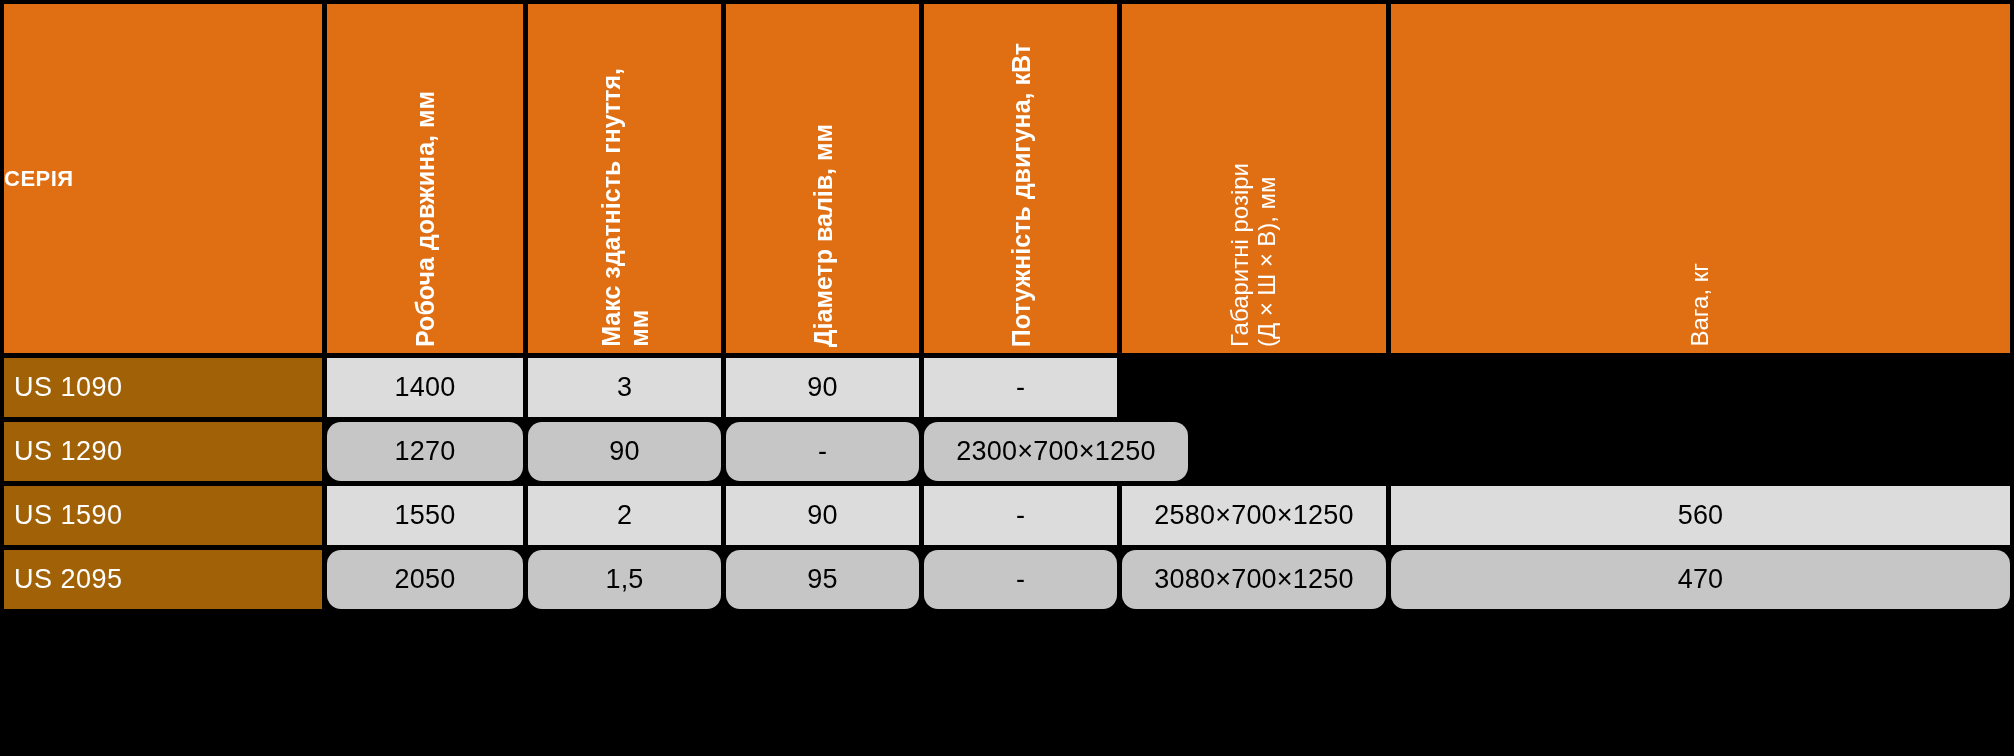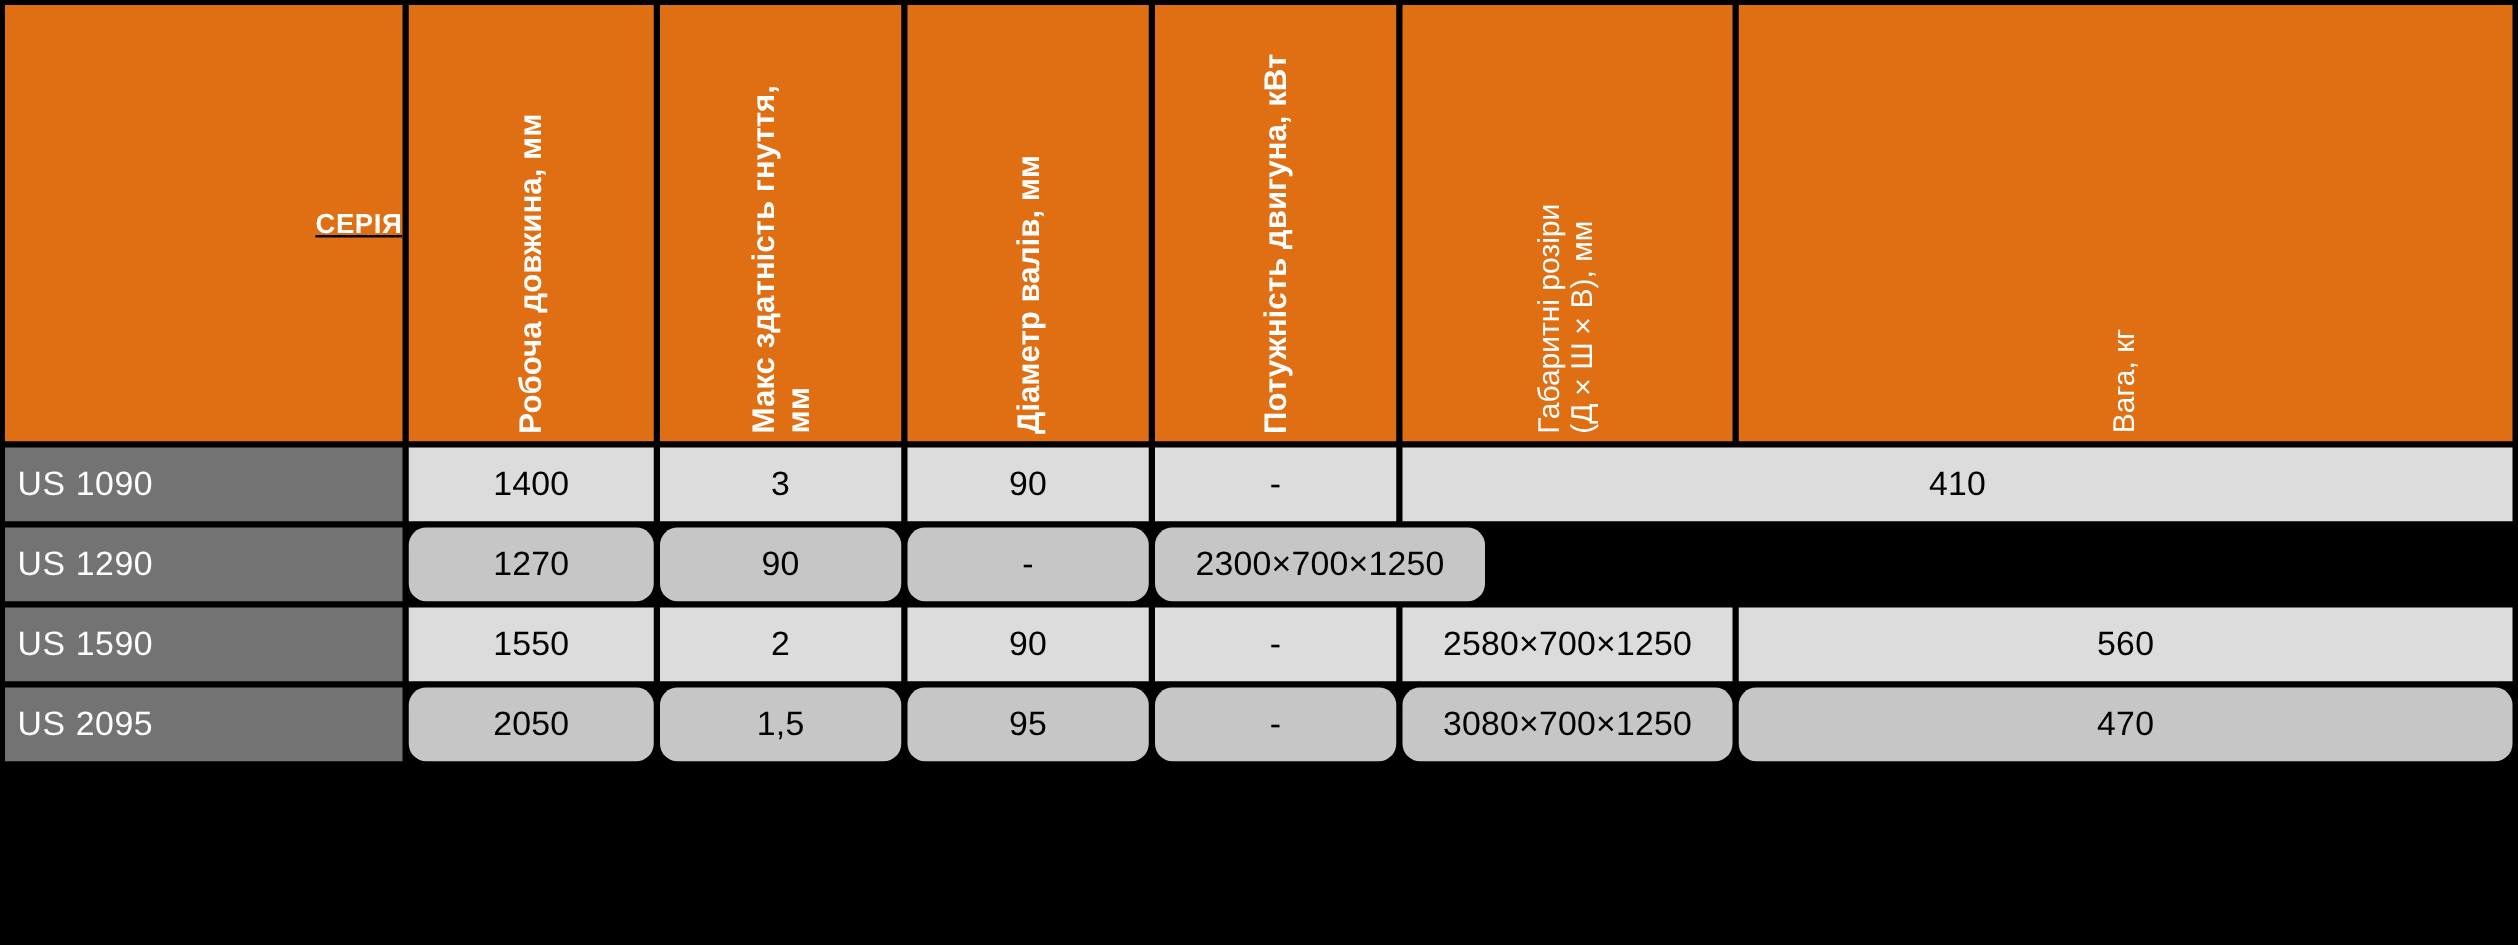--- a/index.html
+++ b/index.html
@@ -38,22 +38,21 @@
   
   .header-row { height: 349px; }
   .hcell {
     background: #E06E12;
     position: relative;
     overflow: hidden;
   }
   .hcell-series {
     display: flex;
     align-items: center;
-    justify-content: flex-end;
-    text-decoration: underline;
+    justify-content: flex-start;
   }
   .series-label {
     color: #FFFFFF;
     font-size: 22px;
     font-weight: bold;
     letter-spacing: 0.5px;
     white-space: nowrap;
   }
   
   .rot-wrap {
@@ -94,21 +93,21 @@
   .cell {
     display: flex;
     align-items: center;
     justify-content: center;
     font-size: 27px;
     color: #000000;
     letter-spacing: 0.2px;
     white-space: nowrap;
   }
   .cell-series {
-    background: #737373;
+    background: #a16207;
     color: #FFFFFF;
     justify-content: flex-start;
     padding-left: 10px;
     letter-spacing: 0.5px;
   }
   .shade-light { background: #DCDCDC; }
   .shade-dark  { background: #C6C6C6; border-radius: 14px; }
 </style>
 </head>
 <body>
@@ -160,21 +159,20 @@
     </div>
 
   </div>
 
   <div class="row data-row">
     <div class="cell cell-series c0">US  1090</div>
     <div class="cell shade-light c1">1400</div>
     <div class="cell shade-light c2">3</div>
     <div class="cell shade-light c3">90</div>
     <div class="cell shade-light c4">-</div>
-    <div class="cell shade-light c6">410</div>
   </div>
 
   <div class="row data-row">
     <div class="cell cell-series c0">US  1290</div>
     <div class="cell shade-dark c1">1270</div>
     <div class="cell shade-dark c3">90</div>
     <div class="cell shade-dark c4">-</div>
     <div class="cell shade-dark c5">2300×700×1250</div>
   </div>
 

